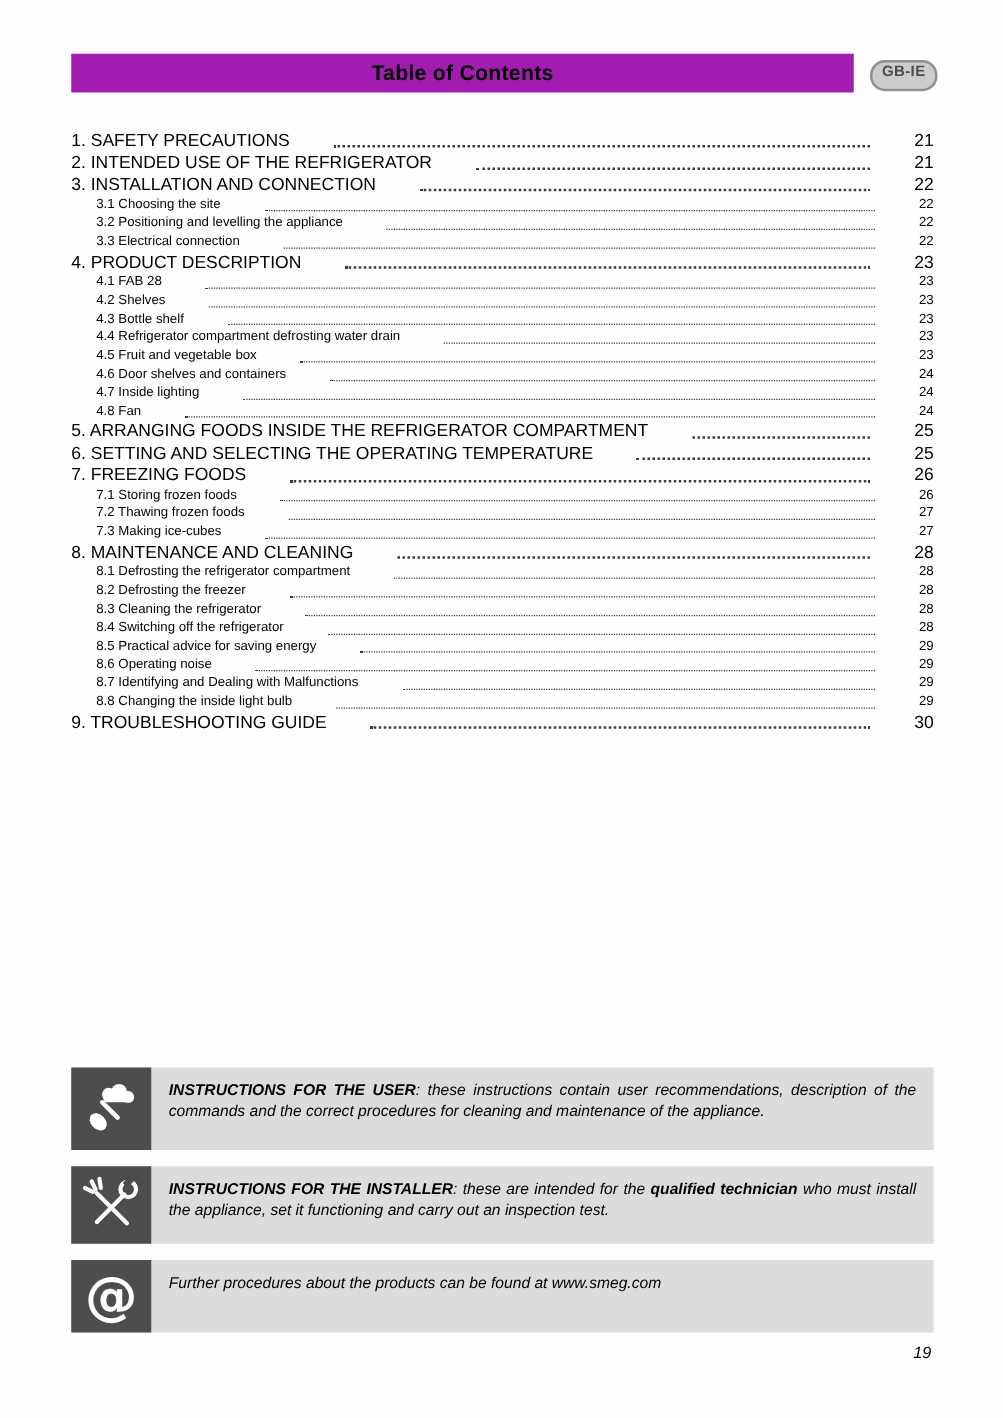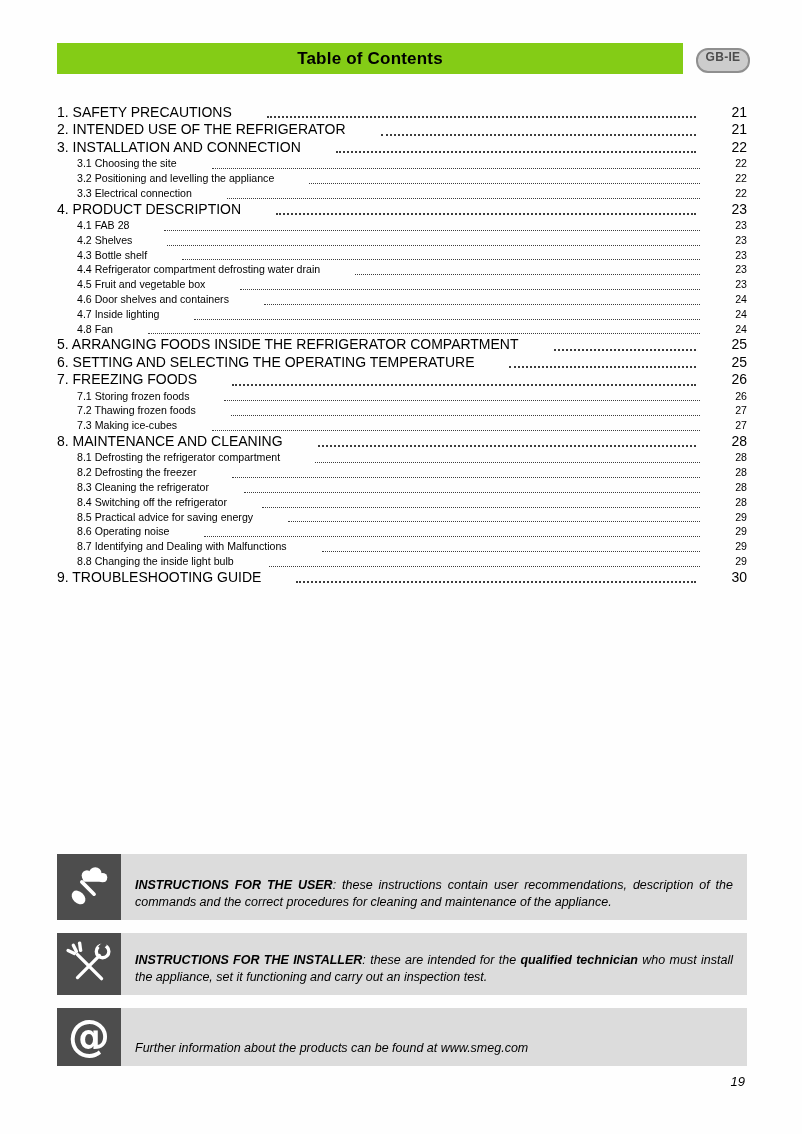--- a/index.html
+++ b/index.html
@@ -9,21 +9,21 @@
     color: #000;
     position: relative;
     overflow: hidden;
   }
   .page { position: absolute; inset: 0; background: #fefefe; }
 
   
   .header-bar {
     position: absolute; left: 57px; top: 43px;
     width: 626px; height: 31px;
-    background: #84cc16;
+    background: #a21caf;
     display: flex; align-items: center; justify-content: center;
   }
   .header-title { font-weight: bold; font-size: 17px; letter-spacing: 0.2px; }
   .lang-badge {
     position: absolute; left: 696px; top: 48px;
     width: 50px; height: 21px;
     border: 2px solid #8f8f8f; border-radius: 12px;
     background: #cccccc; color: #4d4d4d;
     font-weight: bold; font-size: 12px;
     display: flex; align-items: flex-start; justify-content: center;
@@ -50,21 +50,21 @@
   .icon-tile {
     width: 64px; flex: 0 0 64px;
     background: #4d4d4d;
     display: flex; align-items: center; justify-content: center;
     color: #fff;
   }
   .at-glyph { font-size: 42px; font-weight: bold; line-height: 1; font-family: "DejaVu Sans", sans-serif; }
   .info-text {
     flex: 1;
     padding: 10px 14px;
-    display: flex; flex-direction: column; justify-content: flex-end;
+    display: flex; flex-direction: column; justify-content: flex-start;
     font-style: italic; font-size: 12.5px; line-height: 16.5px;
     text-align: justify;
   }
   .info-text b { font-weight: bold; }
   .box-user { min-height: 66px; }
   .box-installer { min-height: 62px; }
   .box-web { min-height: 58px; }
 
   
   .page-number {
@@ -282,21 +282,21 @@
       <div class="info-text">
         <p style="margin:0"><b>INSTRUCTIONS FOR THE INSTALLER</b><span>: these are intended for the </span><b>qualified technician</b><span> who must install the appliance, set it functioning and carry out an inspection test.</span></p>
       </div>
     </div>
 
     <div class="info-box box-web">
       <div class="icon-tile">
         <span class="at-glyph">@</span>
       </div>
       <div class="info-text">
-        <p style="margin:0">Further information about the products can be found at www.smeg.com</p>
+        <p style="margin:0">Further procedures about the products can be found at www.smeg.com</p>
       </div>
     </div>
 
   </div>
 
   <div class="page-number">19</div>
 
 </div>
 
 </body></html>

